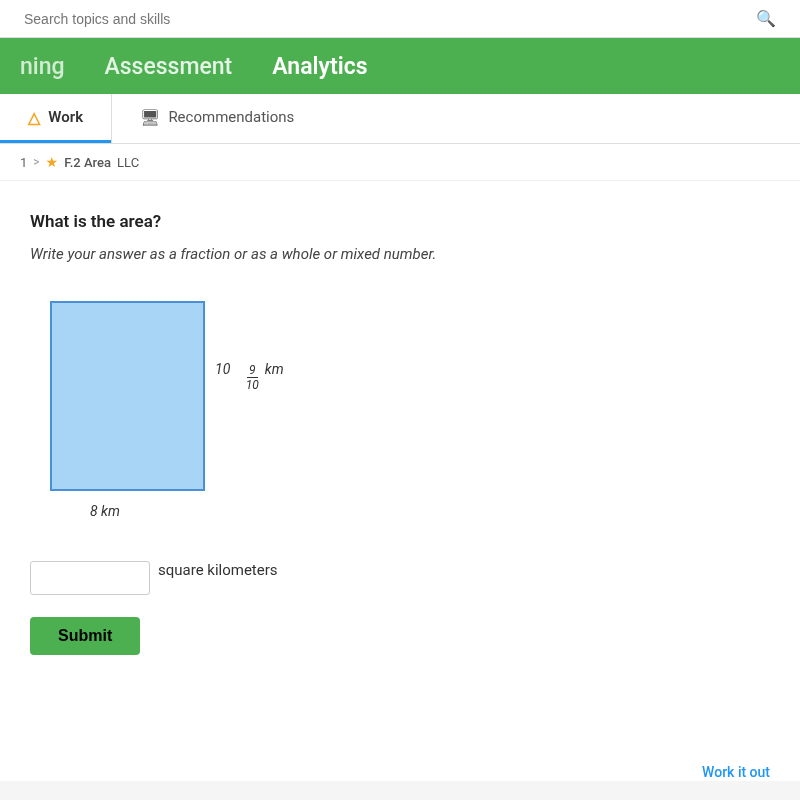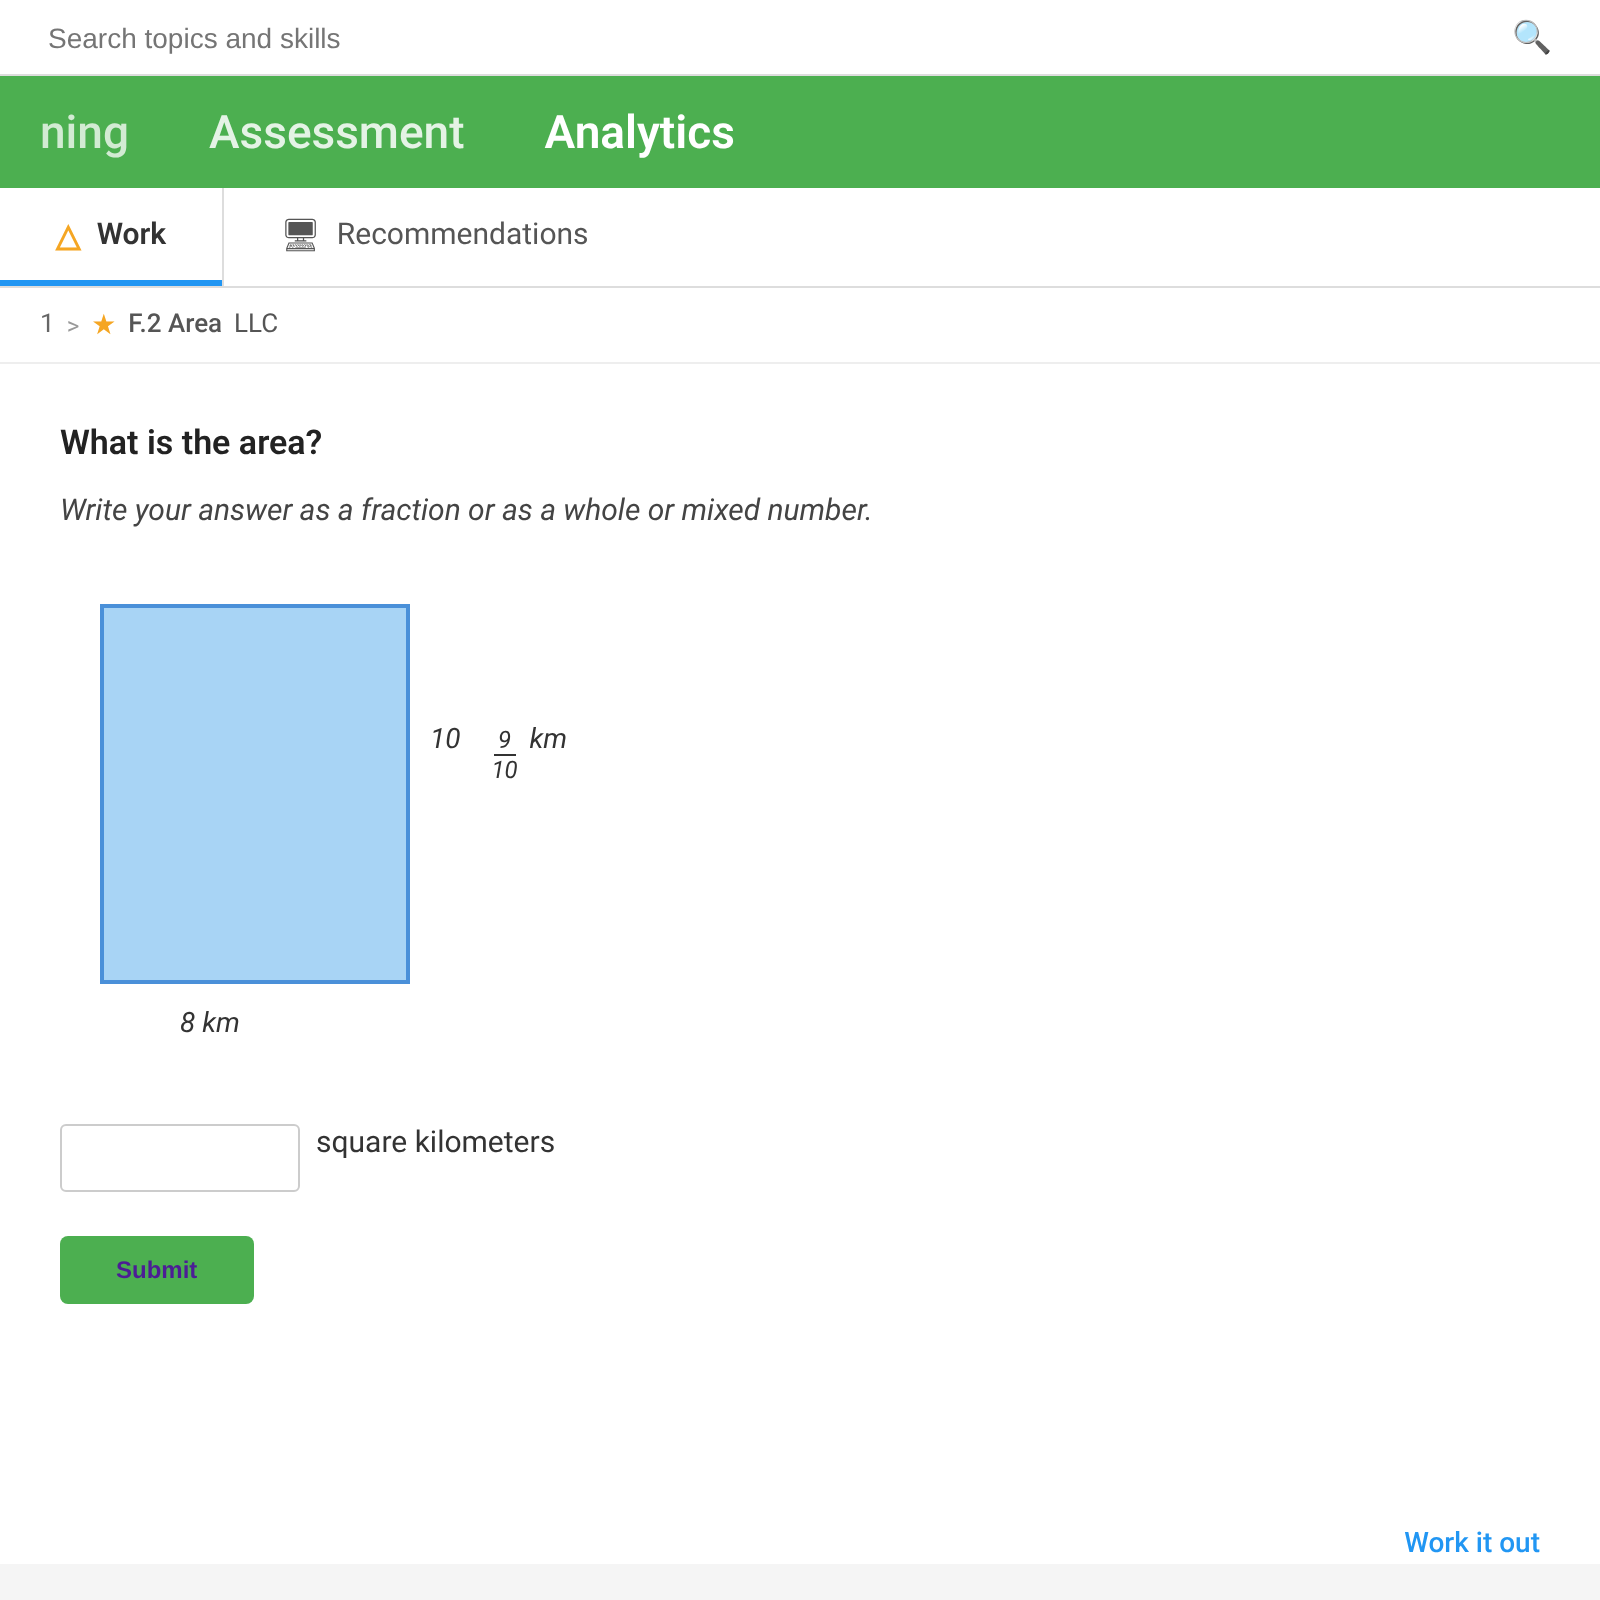--- a/index.html
+++ b/index.html
@@ -216,25 +216,25 @@
       outline: none;
     }
     .answer-unit {
       font-size: 15px;
       color: #333;
     }
 
     
     .submit-button {
       background: #4caf50;
-      color: #4c1d95;
+      color: #000000;
       border: none;
       border-radius: 4px;
       padding: 10px 28px;
-      font-size: 12px;
+      font-size: 16px;
       font-weight: 600;
       cursor: pointer;
       margin-bottom: 30px;
     }
 
     
     .work-it-out {
       position: absolute;
       bottom: 20px;
       right: 30px;

